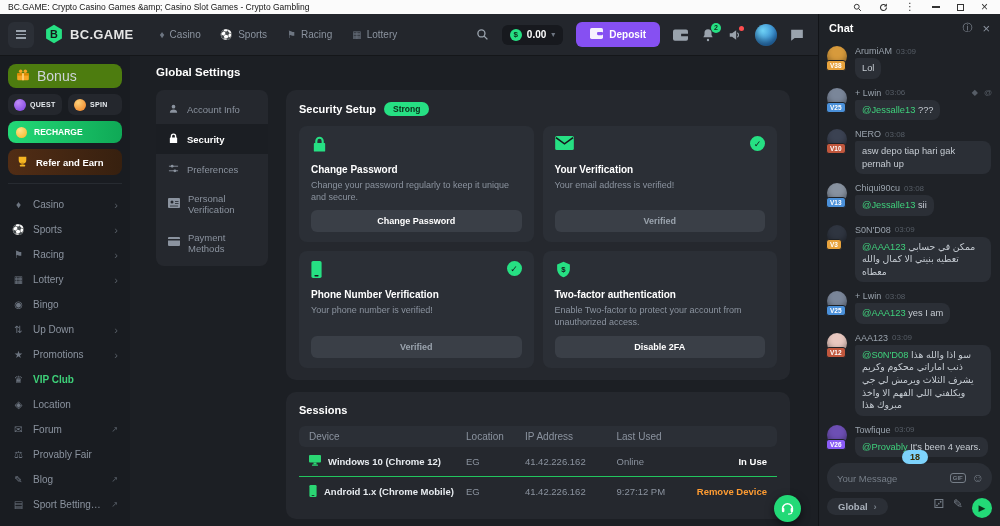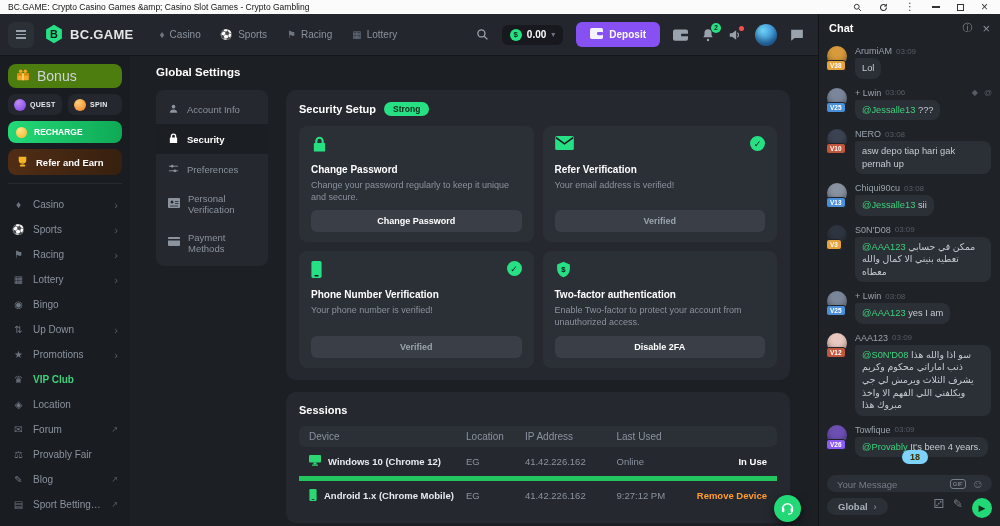--- a/index.html
+++ b/index.html
@@ -72,21 +72,21 @@
   .sec-card{background:#2b2f36;border-radius:8px;padding:10px 12px;display:flex;flex-direction:column;min-height:104px;}
   .card-top{display:flex;align-items:flex-start;justify-content:space-between;height:22px;margin-bottom:6px;}
   .check{width:15px;height:15px;border-radius:50%;background:#26e083;color:#15181c;font-size:9px;font-weight:bold;display:flex;align-items:center;justify-content:center;}
   .sec-card h3{color:#fff;font-size:10px;font-weight:bold;margin-bottom:4px;}
   .sec-card p{color:#8b939f;font-size:9px;line-height:1.35;flex:1;margin-bottom:7px;}
   .card-btn{background:#3a3f47;border:none;border-radius:6px;height:22px;color:#fff;font-weight:bold;font-size:9px;cursor:pointer;width:100%;}
   .card-btn.muted{color:#9aa3ad;}
   .sessions-panel h2{margin-bottom:10px;}
   .thead,.trow{display:grid;grid-template-columns:2.4fr .9fr 1.4fr 1.1fr 1.2fr;align-items:center;}
   .thead{background:#2b2f36;border-radius:6px;padding:5px 10px;color:#8b939f;font-size:10px;}
-  .trow{padding:8px 10px;font-size:9.5px;color:#8b939f;border-bottom:5px solid #22c55e;}
+  .trow{padding:8px 10px;font-size:9.5px;color:#8b939f;border-bottom:1px solid #22c55e;}
   .trow:last-child{border-bottom:none;}
   .dev-cell{display:flex;align-items:center;gap:7px;color:#e8ecf0;font-weight:bold;}
   .st-cell{text-align:right;font-weight:bold;}
   .st-inuse{color:#fff;}
   .st-remove{color:#ff9c32;cursor:pointer;}
 
   
   .support-fab{position:absolute;left:774px;top:495px;width:27px;height:27px;border-radius:50%;background:#23d977;border:none;display:flex;align-items:center;justify-content:center;cursor:pointer;box-shadow:0 3px 8px rgba(0,0,0,.5);z-index:20;}
 
   
@@ -104,21 +104,21 @@
   .mbody{flex:1;min-width:0;}
   .nameline{display:flex;align-items:center;gap:4px;font-size:9px;color:#9aa3ad;margin-bottom:2px;}
   .nm{cursor:pointer;white-space:nowrap;overflow:hidden;text-overflow:ellipsis;}
   .tm{color:#565d66;font-size:8px;}
   .macts{margin-left:auto;display:flex;gap:6px;color:#565d66;font-size:8px;}
   .bubble{display:inline-block;background:#2b2f36;border-radius:2px 8px 8px 8px;padding:4px 7px;font-size:9.3px;color:#c6ccd3;line-height:1.35;max-width:136px;}
   .mention{color:#3fd17c;}
   .mention:empty{display:none;}
   .unread-pill{position:absolute;right:72px;bottom:62px;background:#7dd3fc;color:#3a2d00;font-size:9px;font-weight:bold;padding:2px 8px;border-radius:9px;z-index:6;cursor:pointer;margin-top:12px;}
   .chat-input-row{padding:5px 8px 4px 8px;}
-  .chat-input{display:flex;align-items:center;background:#2b2f36;border-radius:16px;height:17px;padding:1px 8px 0 10px;gap:6px;}
+  .chat-input{display:flex;align-items:center;background:#2b2f36;border-radius:16px;height:29px;padding:1px 8px 0 10px;gap:6px;}
   .chat-input input{flex:1;min-width:0;background:transparent;border:none;outline:none;color:#cfd4da;font-size:9.5px;font-family:inherit;}
   .chat-input input::placeholder{color:#767e88;}
   .gif{border:1px solid #767e88;color:#767e88;font-size:6px;font-weight:bold;border-radius:3px;padding:1px 2px;cursor:pointer;}
   .emo{color:#767e88;font-size:12px;cursor:pointer;line-height:1;}
   .chat-bottom{display:flex;align-items:flex-start;gap:9px;padding:2px 8px 8px 8px;}
   .room-pill{display:flex;align-items:center;gap:6px;background:#2b2f36;border-radius:13px;padding:3px 11px;color:#aab2bc;font-size:9.5px;font-weight:bold;cursor:pointer;}
   .room-pill .chev{color:#767e88;}
   .cbi{margin-left:auto;color:#767e88;font-size:12px;cursor:pointer;line-height:1;}
   .cbi + .cbi{margin-left:0;}
   .send-btn{width:20px;height:20px;border-radius:50%;background:#23d977;border:none;color:#0c2c1a;font-size:9px;display:flex;align-items:center;justify-content:center;cursor:pointer;}
@@ -393,21 +393,21 @@
               <button class="card-btn">Change Password</button>
             </div>
             <div class="sec-card">
               <div class="card-top">
                 <span><svg width="19" height="14" viewBox="0 0 24 18">
                       <rect width="24" height="18" rx="2" fill="#26e083"></rect>
                       <path d="M1 2l11 8L23 2" stroke="#15181c" stroke-width="2" fill="none"></path>
                     </svg></span>
                 <span class="check">✓</span>
               </div>
-              <h3>Refer Verification</h3>
+              <h3>Your Verification</h3>
               <p>Your email address is verified!</p>
               <button class="card-btn muted">Verified</button>
             </div>
             <div class="sec-card">
               <div class="card-top">
                 <span><svg width="11" height="17" viewBox="0 0 12 20">
                       <rect width="12" height="20" rx="2" fill="#26e083"></rect>
                       <rect x="3.5" y="16.5" width="5" height="1.6" rx="0.8" fill="#15181c"></rect>
                     </svg></span>
                 <span class="check">✓</span>

